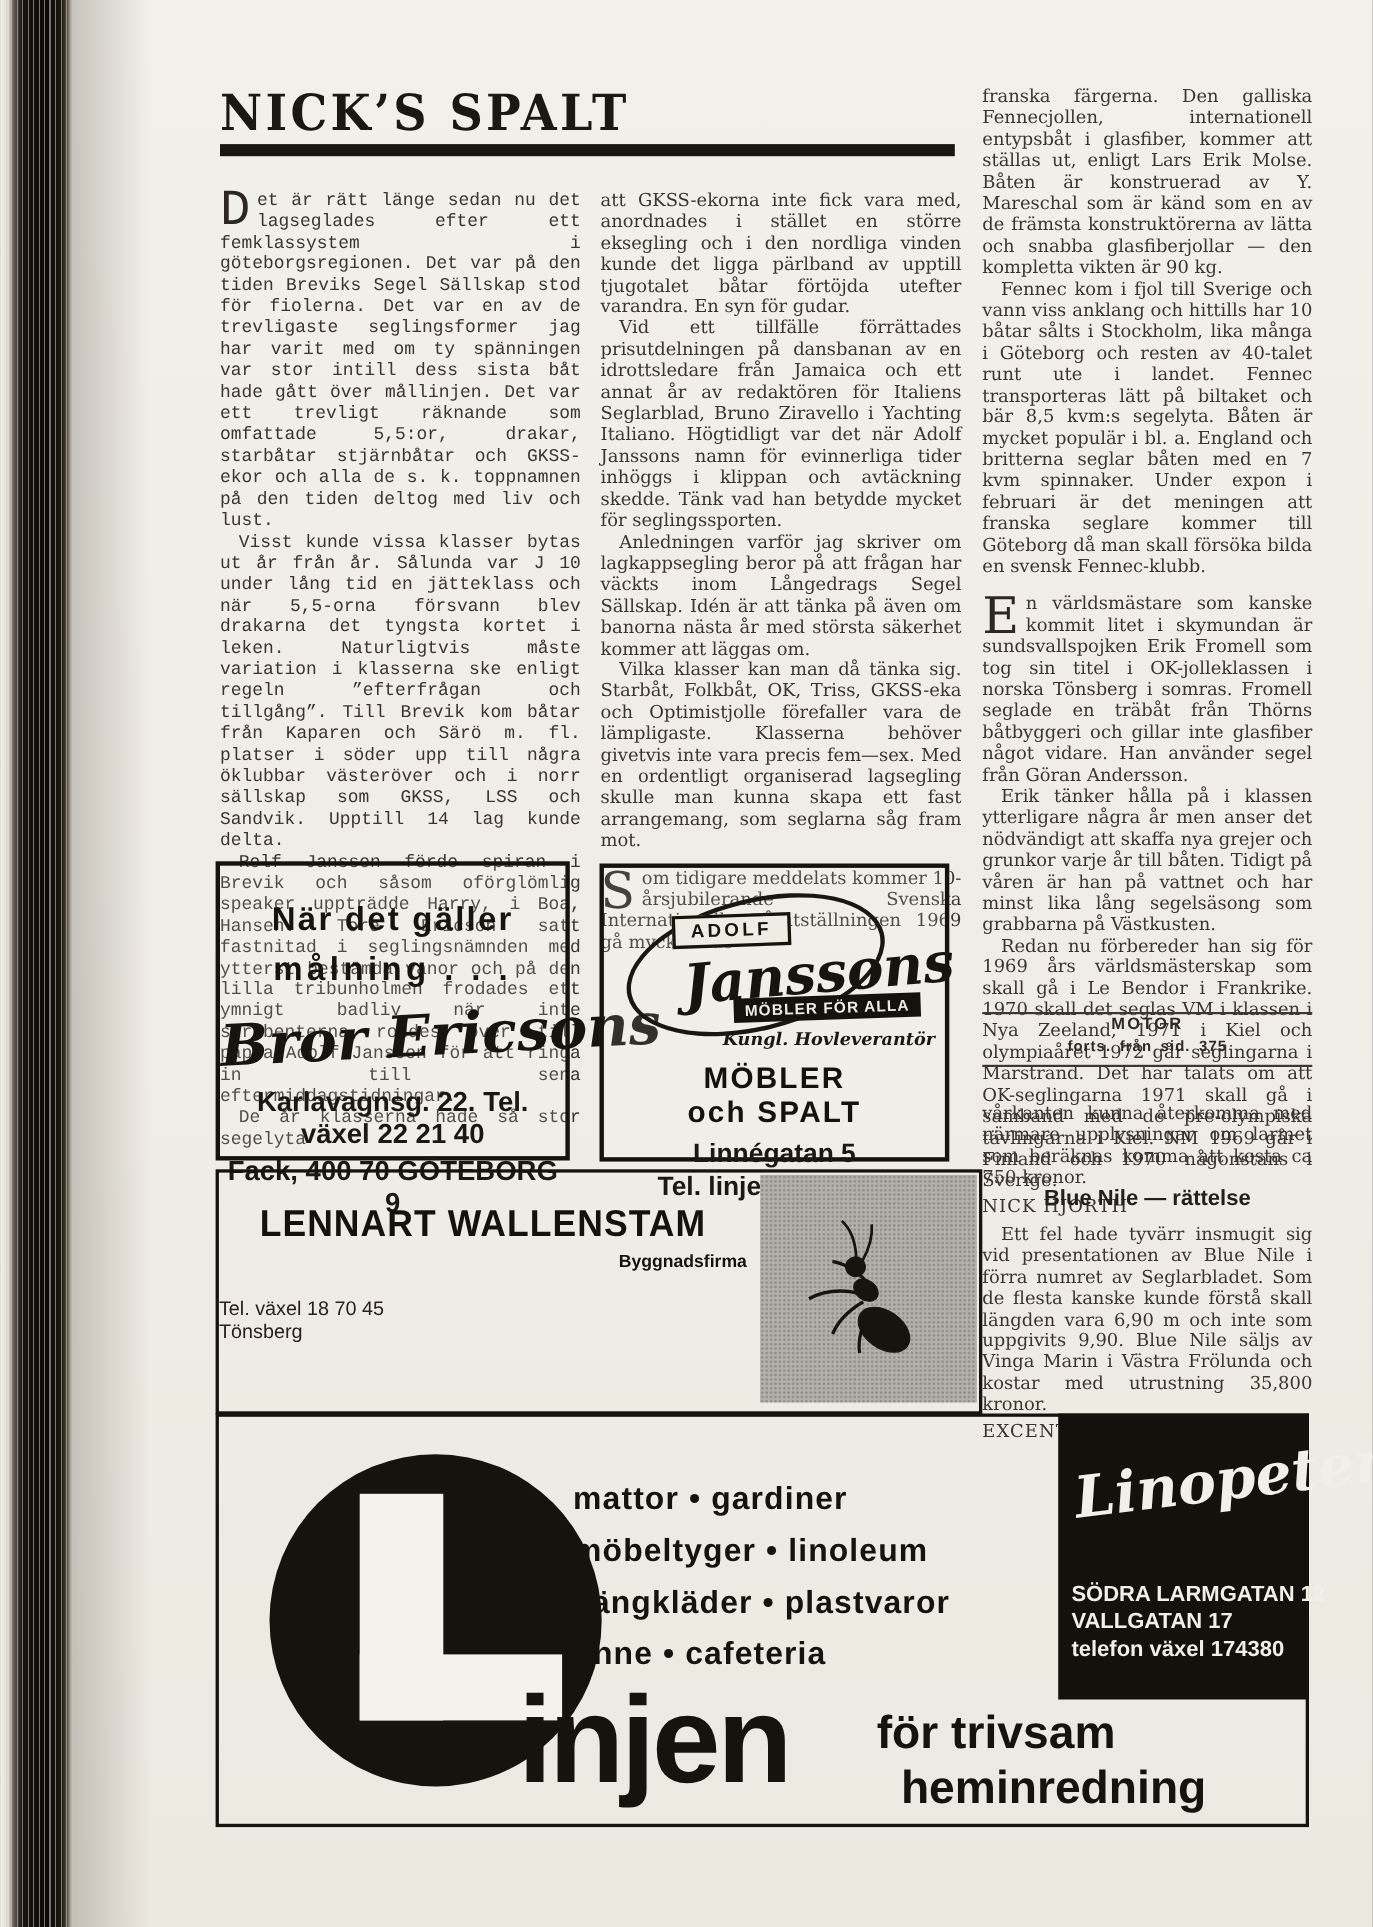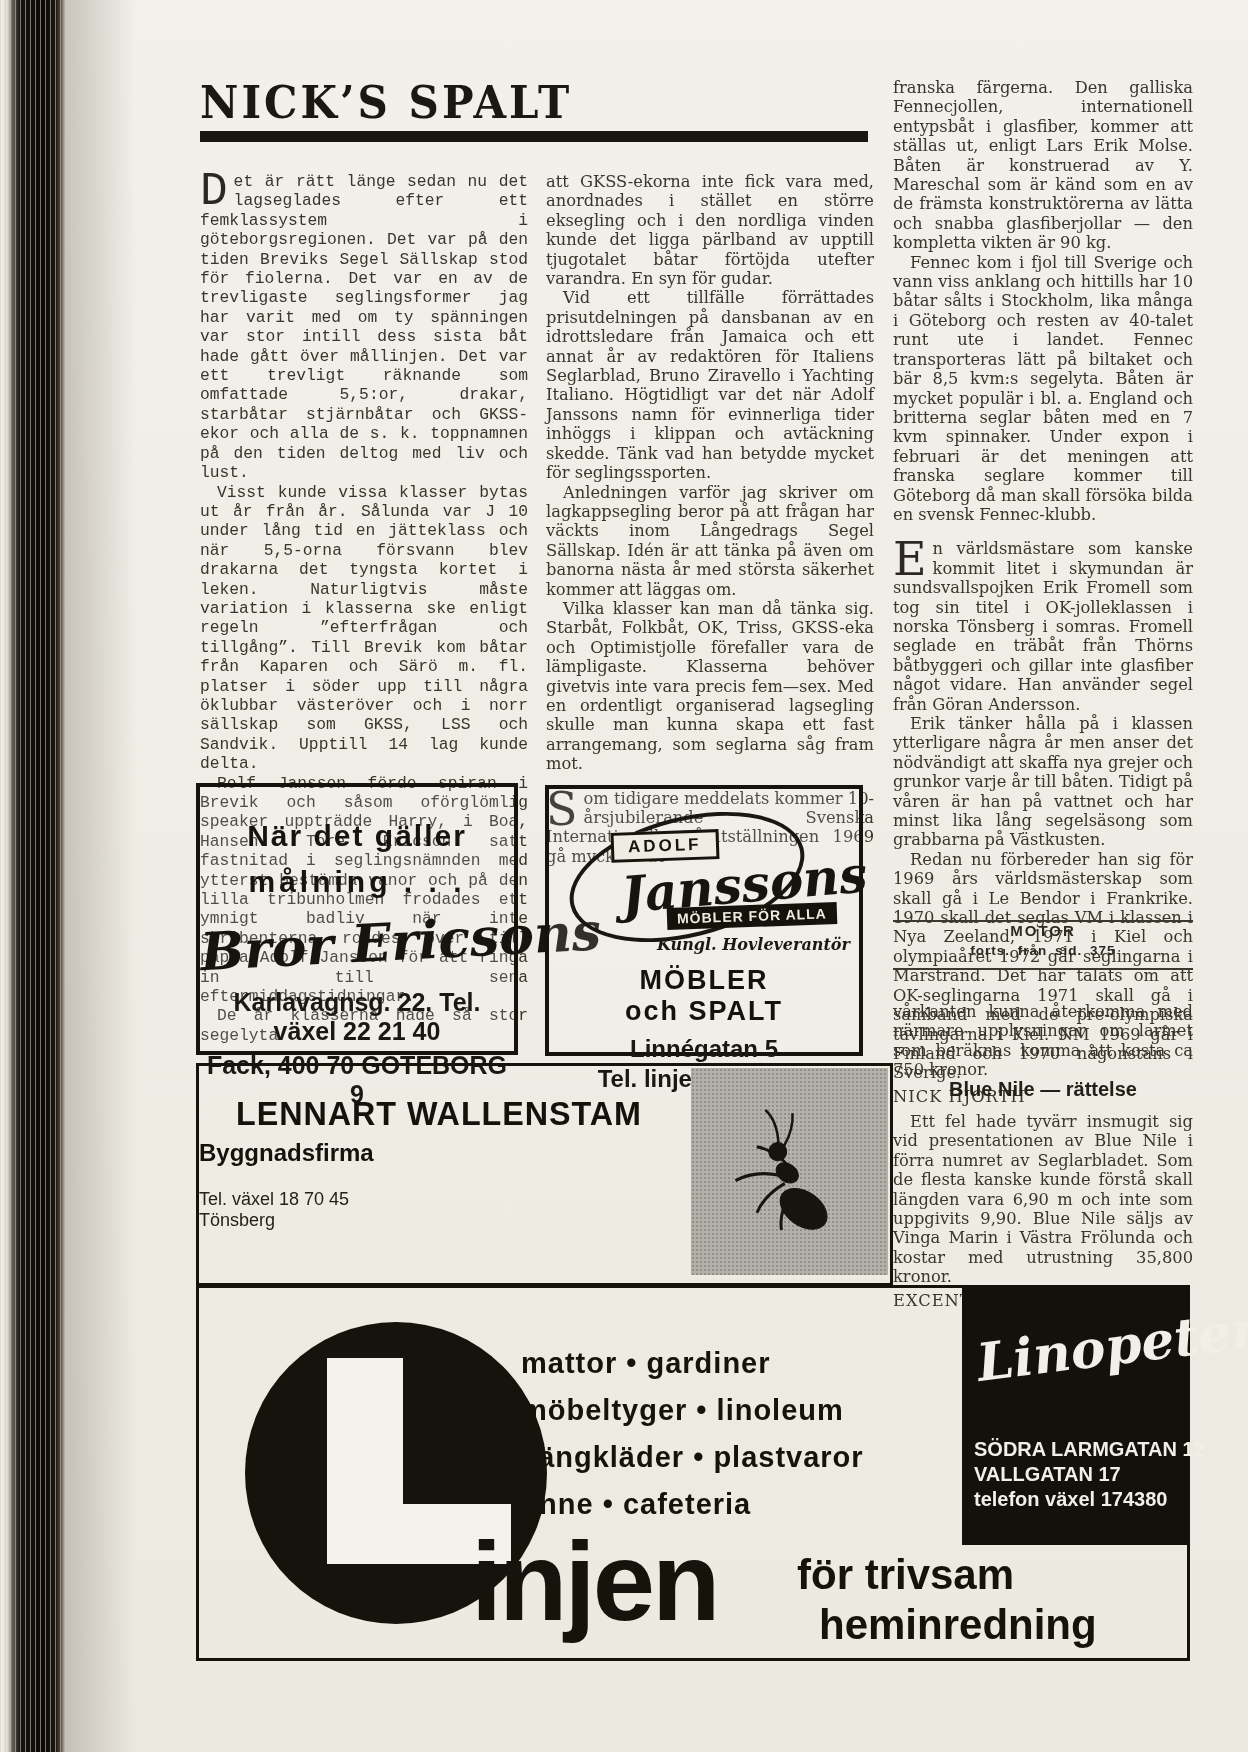--- a/index.html
+++ b/index.html
@@ -32,21 +32,21 @@
   .bror-addr{font-family:"Liberation Sans",sans-serif;font-weight:bold;color:#1b1812;text-align:center;font-size:25px;margin:0;}
   
   .jans-ellipse{border:4px solid #1a1711;border-radius:50%;transform:rotate(-14deg);}
   .adolf-badge{border:3px solid #17140e;padding:2px 14px;font-family:"Liberation Sans",sans-serif;font-weight:bold;font-size:17px;letter-spacing:3px;color:#17140e;background:#efece4;transform:rotate(-2deg);}
   .jans-bar{background:#15120c;color:#eeebe2;font-family:"Liberation Sans",sans-serif;font-weight:bold;font-size:14px;letter-spacing:1px;padding:3px 10px;transform:rotate(-2deg);white-space:nowrap;}
   .jans-sub{font-family:"DejaVu Serif",serif;font-style:italic;font-weight:bold;font-size:16px;color:#1b1812;white-space:nowrap;}
   .jans-big{font-family:"Liberation Sans",sans-serif;font-weight:bold;font-size:27px;letter-spacing:2px;color:#15120c;text-align:center;margin:0;}
   .jans-addr{font-family:"Liberation Sans",sans-serif;font-weight:bold;font-size:24px;color:#1b1812;text-align:center;margin:0;}
   
   .wall-name{font-family:"Liberation Sans",sans-serif;font-weight:bold;font-size:34px;letter-spacing:1px;color:#15120c;margin:0;text-align:center;transform:scaleX(.95);transform-origin:center;}
-  .wall-sub{font-family:"Liberation Sans",sans-serif;font-weight:bold;font-size:24px;color:#15120c;margin:0;text-align:left;}
+  .wall-sub{font-family:"Liberation Sans",sans-serif;font-weight:bold;font-size:16px;color:#15120c;margin:0;text-align:right;}
   .wall-line{font-family:"Liberation Sans",sans-serif;font-size:18px;color:#26221b;margin:0;text-align:left;}
   .photo{background-color:#b4b1aa;background-image:radial-gradient(circle,rgba(55,52,45,.28) 1px,rgba(0,0,0,0) 1.3px);background-size:4px 4px;}
   
   .linjen-box{border:3px solid #16130d;}
   .disc{border-radius:50%;background:#16130d;}
   .lwhite{background:#f4f2ec;}
   .prod{font-family:"Liberation Sans",sans-serif;font-weight:bold;font-size:29px;letter-spacing:1px;color:#16130d;margin:0;line-height:47px;white-space:nowrap;}
   .injen{font-family:"Liberation Sans",sans-serif;font-weight:bold;font-size:112px;letter-spacing:-3px;color:#16130d;line-height:1;white-space:nowrap;}
   .slogan{font-family:"Liberation Sans",sans-serif;font-weight:bold;font-size:42px;color:#16130d;line-height:50px;margin:0;white-space:nowrap;}
   .lino-box{background:#14110c;}

